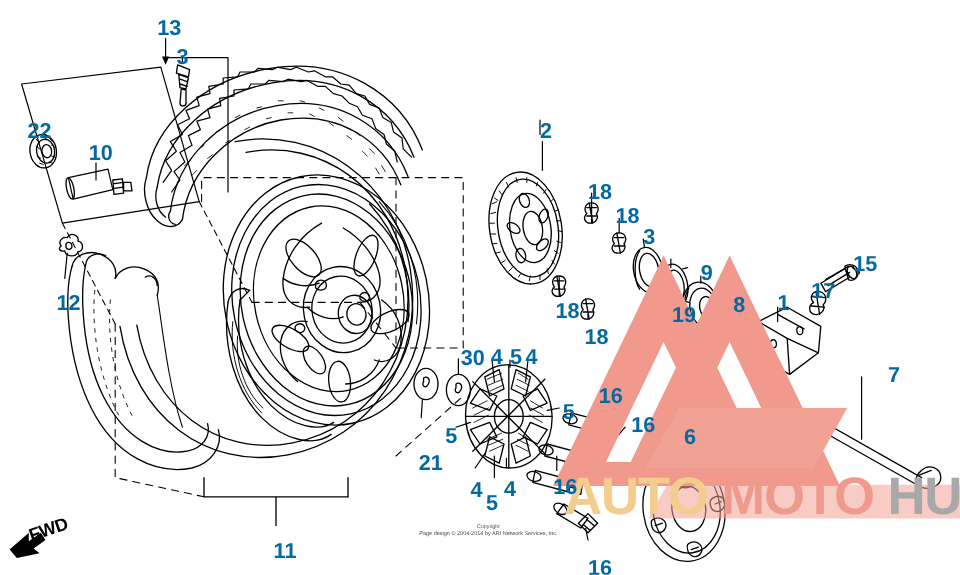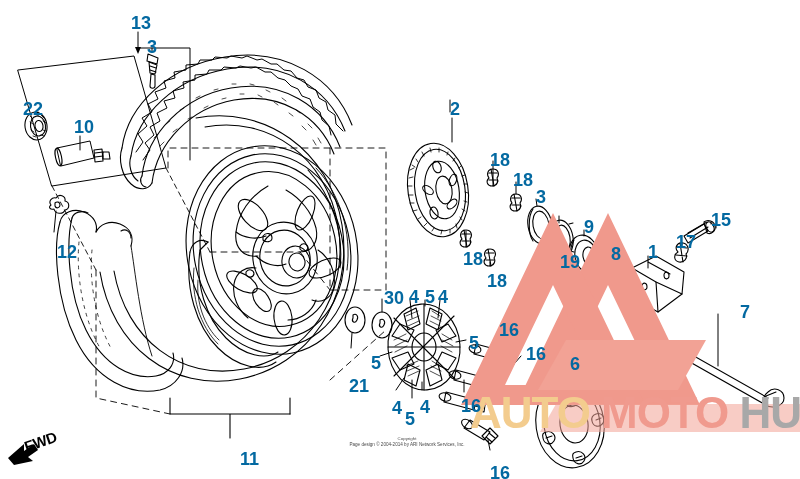--- a/index.html
+++ b/index.html
@@ -439,22 +439,22 @@
       <div class="lbl m" style="left: 438px; top: 288px;">4</div>
       <div class="lbl m" style="left: 425px; top: 288px;">5</div>
       <div class="lbl m" style="left: 371px; top: 354px;">5</div>
       <div class="lbl m" style="left: 469px; top: 334px;">5</div>
       <div class="lbl m" style="left: 405px; top: 410px;">5</div>
       <div class="lbl m" style="left: 570px; top: 355px;">6</div>
       <div class="lbl m" style="left: 740px; top: 303px;">7</div>
       <div class="lbl m" style="left: 611px; top: 245px;">8</div>
       <div class="lbl m" style="left: 584px; top: 218px;">9</div>
       <div class="lbl m" style="left: 74px; top: 118px; text-align: right;">10</div>
-      <div class="lbl m" style="left: 228px; top: 450px; margin-left: 12px;">11</div>
-      <div class="lbl m" style="left: 47px; top: 243px; margin-left: 10px;">12</div>
+      <div class="lbl m" style="left: 228px; top: 450px;">11</div>
+      <div class="lbl m" style="left: 47px; top: 243px;">12</div>
       <div class="lbl m" style="left: 131px; top: 14px;">13</div>
       <div class="lbl m" style="left: 147px; top: 38px;">3</div>
       <div class="lbl m" style="left: 711px; top: 211px;">15</div>
       <div class="lbl m" style="left: 499px; top: 321px;">16</div>
       <div class="lbl m" style="left: 526px; top: 345px;">16</div>
       <div class="lbl m" style="left: 461px; top: 397px;">16</div>
       <div class="lbl m" style="left: 490px; top: 464px;">16</div>
       <div class="lbl m" style="left: 676px; top: 233px;">17</div>
       <div class="lbl m" style="left: 490px; top: 151px;">18</div>
       <div class="lbl m" style="left: 513px; top: 171px;">18</div>

